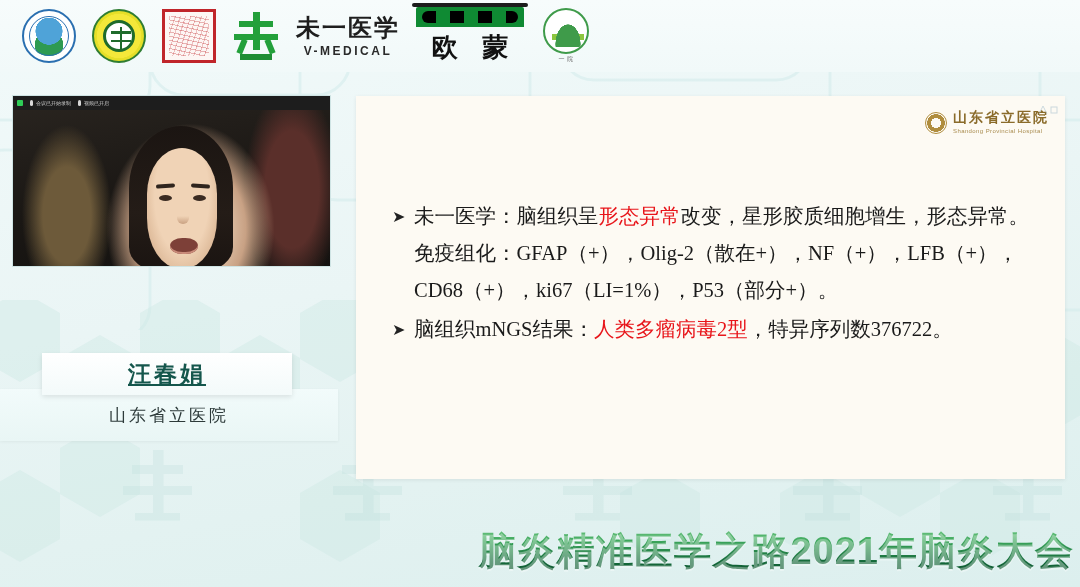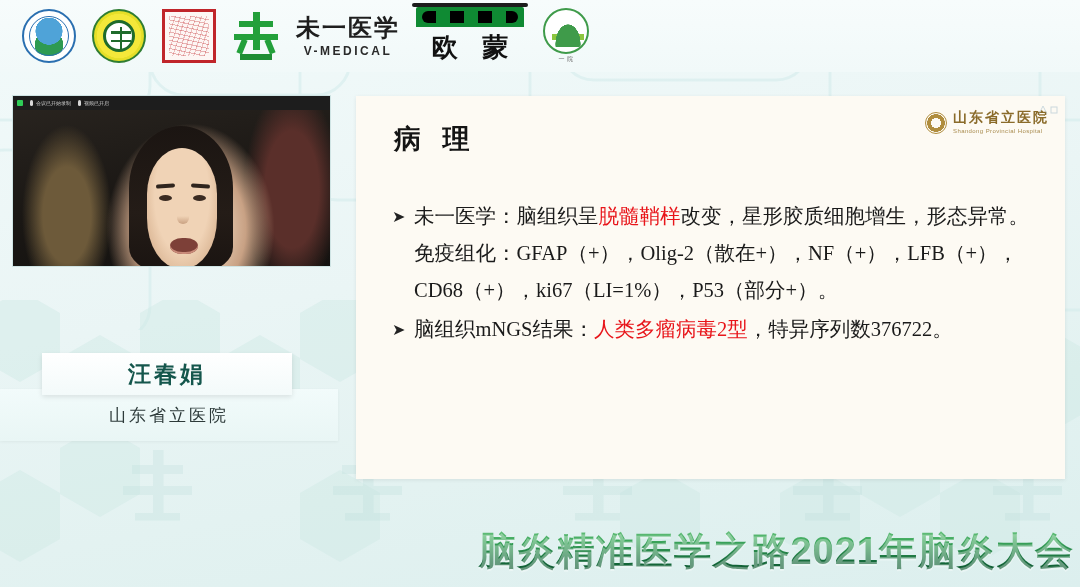--- a/index.html
+++ b/index.html
@@ -284,20 +284,21 @@
   .plate-name {
     position:absolute;
     left: 42px; top: 353px; width: 250px; height: 42px;
     background: linear-gradient(180deg,#ffffff 0%, #f3fafa 100%);
     display:flex; align-items:center; justify-content:center;
     box-shadow: 0 2px 5px rgba(0,0,0,.10);
   }
   .plate-name span {
     font-size: 23px; font-weight: 700; color: #14564c;
     letter-spacing: 3px;
+    text-decoration: underline;
   }
 
   
   .slide {
     position:absolute;
     left: 356px; top: 96px;
     width: 709px; height: 383px;
     background: #fdfaf3;
     box-shadow: 0 1px 4px rgba(0,0,0,.08);
     overflow: hidden;
@@ -508,42 +509,41 @@
 
   <div class="plate-sub">
     <span>山东省立医院</span>
   </div>
   <div class="plate-name">
     <span>汪春娟</span>
   </div>
 
   <div class="slide">
 
-    <div class="slide-title">病 理</div>
 
     <div class="slide-logo">
       <div class="seal"></div>
       <div class="txt">
         <div class="cn">山东省立医院</div>
         <div class="en">Shandong Provincial Hospital</div>
       </div>
     </div>
 
     <svg class="slide-corner" viewBox="0 0 22 16">
       <g stroke="#9ab7c8" stroke-width="1" fill="none">
         <path d="M2 12 L6 4 L10 12"></path>
         <rect x="14" y="5" width="6" height="6"></rect>
       </g>
     </svg>
 
     <div class="slide-body">
       <div class="bullet">
         <span class="arrow">➤</span>
         <span class="text">
-          <span>未一医学：脑组织呈</span><span class="hl">脱髓鞘样</span><span>改变，星形胶质细胞增生，形态异常。免疫组化：GFAP（+），Olig-2（散在+），NF（+），LFB（+），CD68（+），ki67（LI=1%），P53（部分+）。</span>
+          <span>未一医学：脑组织呈</span><span class="hl">形态异常</span><span>改变，星形胶质细胞增生，形态异常。免疫组化：GFAP（+），Olig-2（散在+），NF（+），LFB（+），CD68（+），ki67（LI=1%），P53（部分+）。</span>
         </span>
       </div>
       <div class="bullet">
         <span class="arrow">➤</span>
         <span class="text">
           <span>脑组织mNGS结果：</span><span class="hl">人类多瘤病毒2型</span><span>，特异序列数376722。</span>
         </span>
       </div>
     </div>
   </div>

